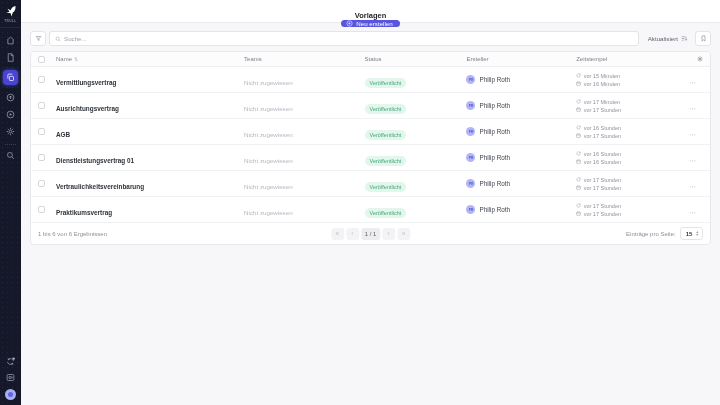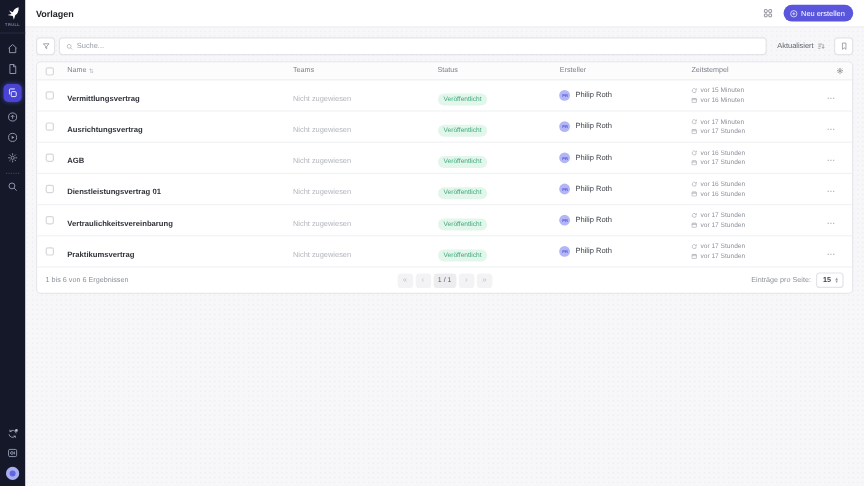--- a/index.html
+++ b/index.html
@@ -19,21 +19,21 @@
   .nav-item.active { width:15px; height:15px; background:#4a44d4; border-radius:4px; box-shadow:0 0 4px rgba(90,85,221,.7); }
   .nav-item.active .nav-icon { color:#fff; }
   .dotted-sep { width:11px; border-top:1px dotted #3a4059; margin:0 0 -2px; }
   .side-bottom { margin-top:auto; margin-bottom:5px; display:flex; flex-direction:column; align-items:center; gap:7px; }
   .user-avatar { width:11px; height:11px; border-radius:50%; background:#a9aef2; display:flex; align-items:center; justify-content:center; }
   .user-avatar i { width:5px; height:5px; border-radius:50%; background:#5f66e0; display:block; }
 
   
   .main { position:absolute; left:21px; right:0; top:0; bottom:0; background:#f7f7f9;
     background-image:radial-gradient(#e6e7eb 0.6px, transparent 0.6px); background-size:4px 4px; }
-  .topbar { height:22px; background:#fff; border-bottom:1px solid #ebebee; display:flex; align-items:center; padding:11px 9px; }
+  .topbar { height:22px; background:#fff; border-bottom:1px solid #ebebee; display:flex; align-items:center; padding:11px 9px;flex-direction:column; }
   .page-title { font-size:7.5px; font-weight:bold; color:#23262d; }
   .topbar-spacer { flex:1; }
   .apps-icon { width:8px; height:8px; color:#6d727c; margin-right:9px; cursor:pointer; }
   .new-btn { height:14px; padding:0 7px 0 5px; background:#5a55dd; color:#fff; border:none; border-radius:8px;
     font-size:6.2px; display:flex; align-items:center; gap:3px; cursor:pointer; font-family:inherit; }
   .new-btn svg { width:7px; height:7px; }
 
   .toolbar { margin:8px 9px 0; display:flex; align-items:center; }
   .tool-btn { width:16px; height:15px; background:#fff; border:1px solid #e3e4e8; border-radius:3px;
     display:flex; align-items:center; justify-content:center; cursor:pointer; }

